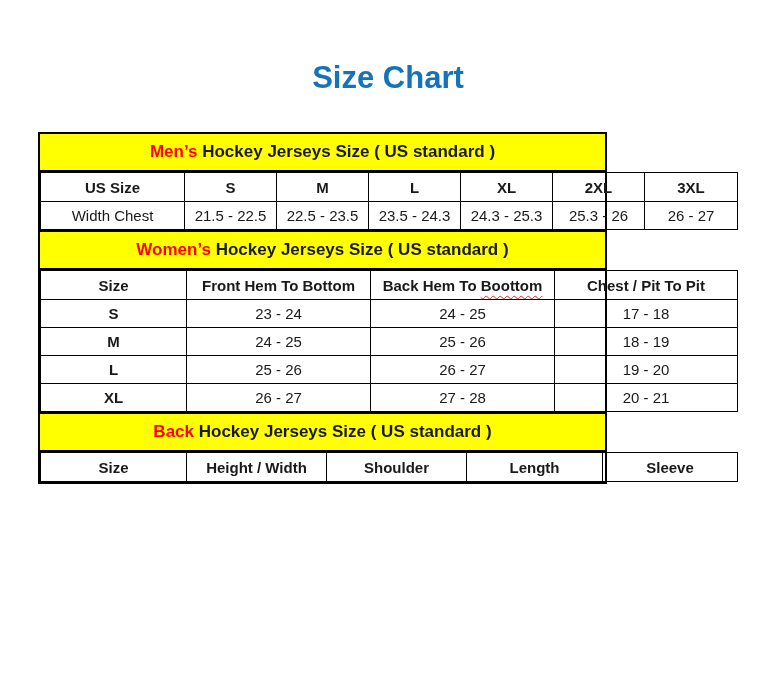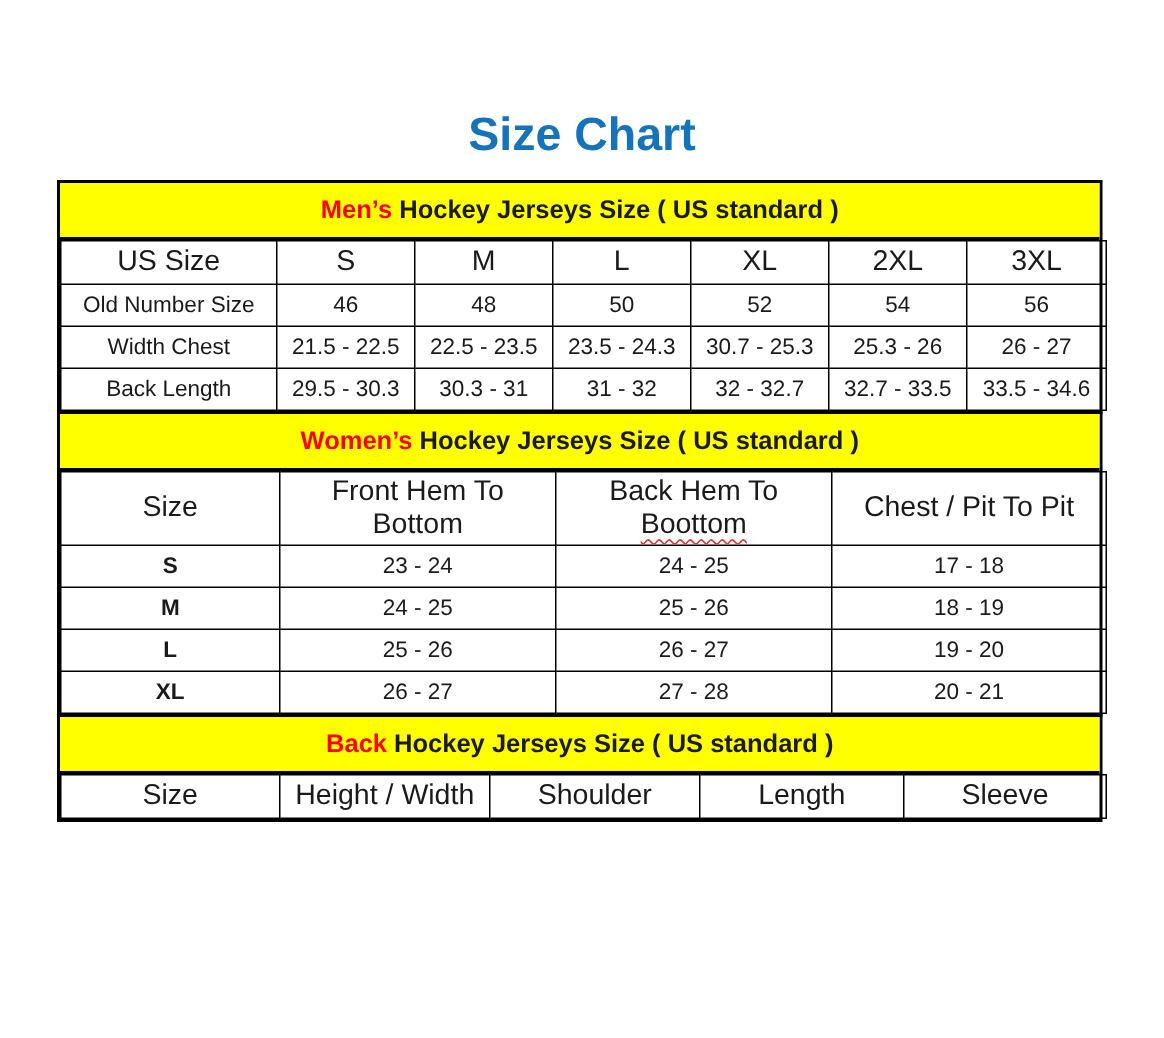--- a/index.html
+++ b/index.html
@@ -8,32 +8,32 @@
     background: #ffffff;
   }
   body {
     width: 776px;
     height: 692px;
     overflow: hidden;
     font-family: "Liberation Sans", sans-serif;
     color: #1a1a1a;
   }
   .page-title {
-    margin: 12px;
+    margin: 0;
     padding-top: 60px;
     text-align: center;
     font-size: 31px;
     font-weight: bold;
     color: #1573BA;
     letter-spacing: 0px;
   }
   .chart-wrap {
-    width: 697px;
+    width: 569px;
     margin-left: 38px;
-    margin-top: 8px;
+    margin-top: 36px;
   }
   .size-section {
     border: 2px solid #000;
   }
   .size-section + .size-section {
     margin-top: -2px;
   }
   .section-caption {
     height: 36px;
     display: flex;
@@ -56,22 +56,22 @@
   table.size-table th,
   table.size-table td {
     border: 1px solid #000;
     text-align: center;
     vertical-align: middle;
     padding: 2px 2px;
     overflow: hidden;
   }
   table.size-table th {
     height: 24px;
-    font-size: 19px;
-    font-weight: normal;
+    font-size: 15px;
+    font-weight: bold;
   }
   table.size-table td {
     height: 23px;
     font-size: 15px;
     font-weight: normal;
   }
   table.size-table.bold-rowlabel td.rowlabel {
     font-weight: bold;
   }
   .misspelled {
@@ -109,45 +109,27 @@
             <th>S</th>
             <th>M</th>
             <th>L</th>
             <th>XL</th>
             <th>2XL</th>
             <th>3XL</th>
           </tr>
         </thead>
       <tbody>
           <tr>
-            <td class="rowlabel">Old Number Size</td>
-            <td>46</td>
-            <td>48</td>
-            <td>50</td>
-            <td>52</td>
-            <td>54</td>
-            <td>56</td>
-          </tr>
-          <tr>
             <td class="rowlabel">Width Chest</td>
             <td>21.5 - 22.5</td>
             <td>22.5 - 23.5</td>
             <td>23.5 - 24.3</td>
-            <td>30.7 - 25.3</td>
+            <td>24.3 - 25.3</td>
             <td>25.3 - 26</td>
             <td>26 - 27</td>
-          </tr>
-          <tr>
-            <td class="rowlabel">Back Length</td>
-            <td>29.5 - 30.3</td>
-            <td>30.3 - 31</td>
-            <td>31 - 32</td>
-            <td>32 - 32.7</td>
-            <td>32.7 - 33.5</td>
-            <td>33.5 - 34.6</td>
           </tr>
         </tbody>
     </table>
   </section>
 
   <section class="size-section">
     <div class="section-caption">
       <span class="caption-highlight">Women’s</span><span> Hockey Jerseys Size ( US standard )</span>
     </div>
     <table class="size-table bold-rowlabel">

